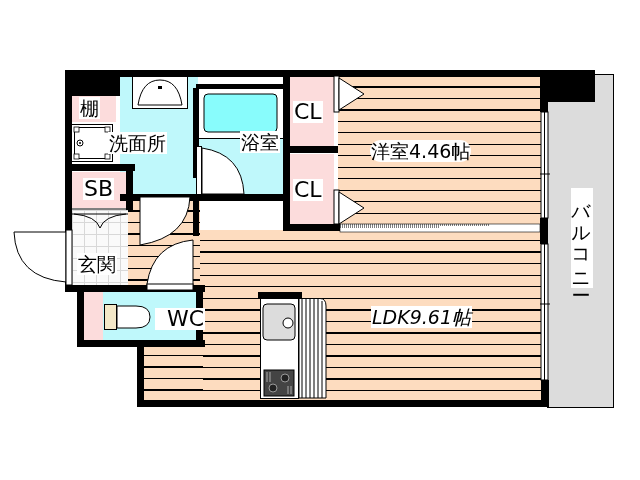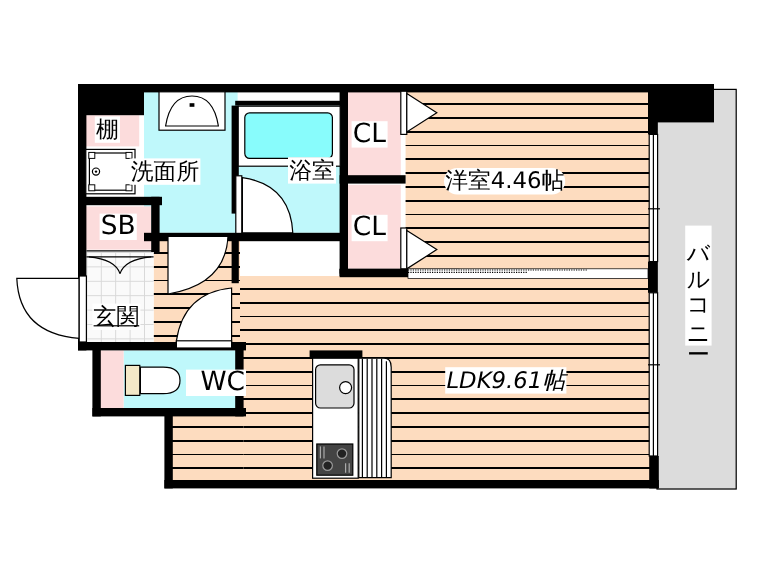--- a/index.html
+++ b/index.html
@@ -168,16 +168,16 @@
   <line x1="27" y1="16" x2="27" y2="24" stroke="#aaa"></line>
 </svg>
 
 <span class="label" style="left:79px; top:97px;">棚</span>
 <span class="label" style="left:108px; top:132px;">洗面所</span>
 <span class="label" style="left:217px; top:131px;margin-left:23px;">浴室</span>
 <span class="label sm" style="left:293px; top:101px;">CL</span>
 <span class="label sm" style="left:293px; top:179px;">CL</span>
 <span class="label" style="left:370px; top:140px;border-radius:11px;">洋室4.46帖</span>
 <span class="label sm" style="left:83px; top:178px;">SB</span>
-<span class="label" style="left:77px; top:253px;text-decoration:underline;">玄関</span>
+<span class="label" style="left:77px; top:253px;">玄関</span>
 <span class="label sm" style="left:155px; top:308px;padding-left:12px;">WC</span>
 <span class="label" style="left:371px; top:306px;font-style:italic;">LDK9.61帖</span>
 <span class="label vert" style="left:571px; top:188px; padding:2px 0;">バルコニー</span>
 
 </body></html>

